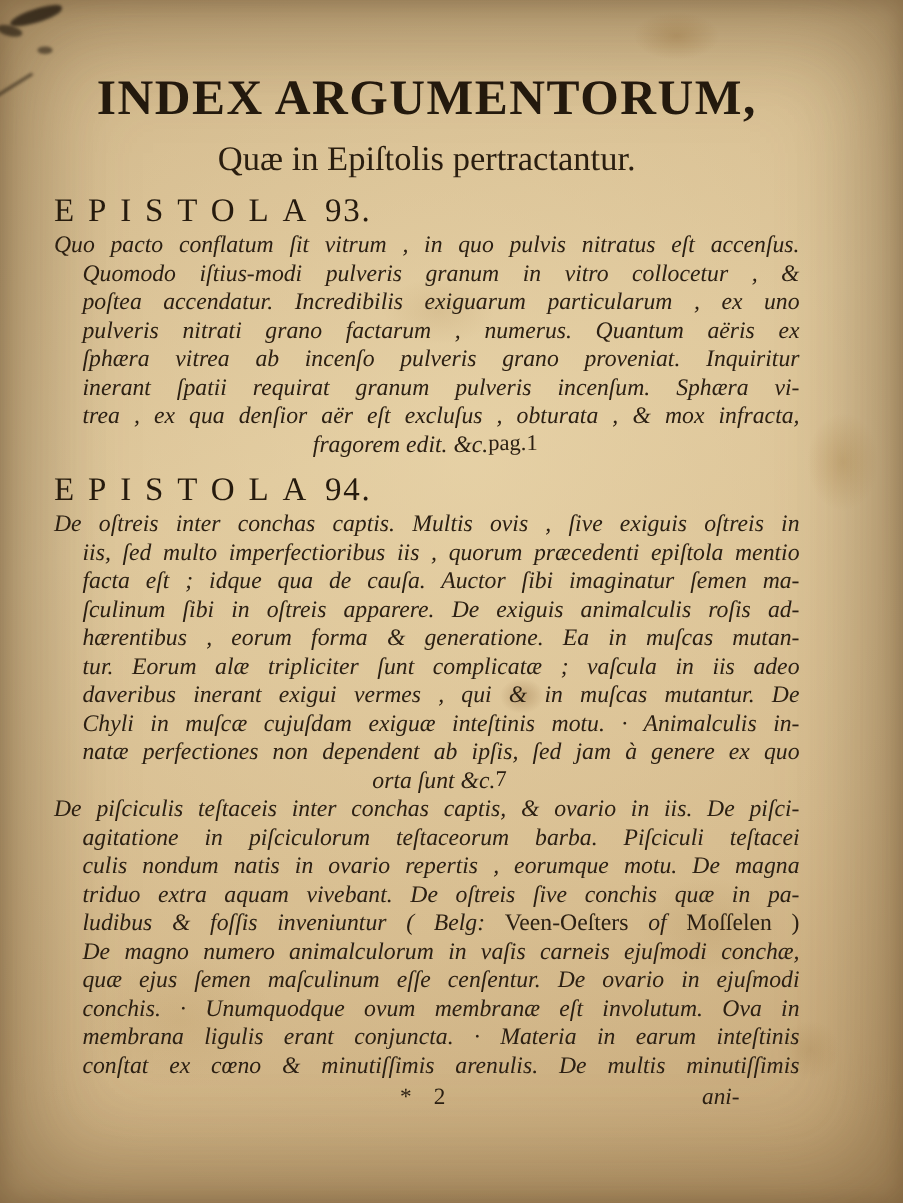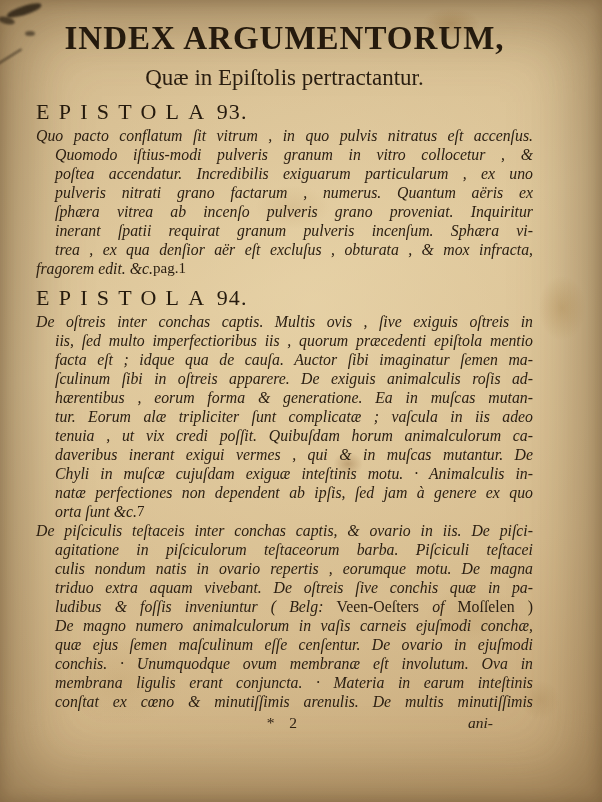--- a/index.html
+++ b/index.html
@@ -22,36 +22,36 @@
   .s4{left:-6px;top:56px;width:30px;height:2px;border-radius:2px;transform:rotate(-32deg);opacity:.6;}
   .blot{border-radius:50%;}
   .b1{left:422px;top:8px;width:58px;height:32px;background:radial-gradient(ellipse,rgba(150,110,55,.35),rgba(150,110,55,0) 70%);}
   .b2{left:538px;top:275px;width:48px;height:66px;background:radial-gradient(ellipse,rgba(160,120,60,.30),rgba(160,120,60,0) 70%);}
   .b3{left:333px;top:452px;width:30px;height:24px;background:radial-gradient(ellipse,rgba(130,90,45,.33),rgba(130,90,45,0) 70%);}
   .b4{left:55px;top:635px;width:130px;height:90px;background:radial-gradient(ellipse,rgba(172,137,82,.18),rgba(172,137,82,0) 70%);}
   .b5{left:425px;top:585px;width:95px;height:65px;background:radial-gradient(ellipse,rgba(160,125,70,.18),rgba(160,125,70,0) 70%);}
   .b6{left:255px;top:185px;width:75px;height:45px;background:radial-gradient(ellipse,rgba(165,130,75,.16),rgba(165,130,75,0) 70%);}
   .b7{left:520px;top:680px;width:40px;height:40px;background:radial-gradient(ellipse,rgba(150,115,60,.20),rgba(150,115,60,0) 70%);}
 
-  .content{position:absolute;left:36px;top:20px;width:497px;}
+  .content{position:absolute;left:36px;top:48px;width:497px;}
   .title{margin:0;text-align:center;font-size:33px;line-height:1.1;font-weight:700;
     letter-spacing:1px;color:#241a0e;}
   .subtitle{margin:9px 0 0 0;text-align:center;font-size:23px;line-height:1.15;font-weight:400;color:#2a1e10;}
 
   .ep-head{text-align:left;font-size:22px;line-height:22px;margin:9px 0 3px 0;color:#261b0e;}
   .ep-word{letter-spacing:.42em;}
   .ep-num{margin-left:.15em;letter-spacing:.05em;}
 
   .epistola{display:block;}
   .line{
     font-style:italic;font-size:15.8px;line-height:19px;
     text-align:justify;text-align-last:justify;color:#2c2013;
   }
   .line.indent{padding-left:19px;}
-  .line.closing{display:flex;justify-content:flex-start;text-align:left;text-align-last:left;}
+  .line.closing{display:flex;justify-content:center;text-align:left;text-align-last:left;}
   .roman{font-style:normal;}
   .pref{font-style:normal;font-size:15px;padding-right:2px;}
 
   .footer{position:relative;height:20px;margin-top:3px;font-size:15.5px;}
   .sig{position:absolute;left:50%;transform:translateX(-50%);font-style:normal;letter-spacing:.35em;}
   .catch{position:absolute;right:40px;font-style:italic;}
 </style>
 </head>
 <body>
 
@@ -88,21 +88,20 @@
           </div>
         </section>
         <section class="epistola">
           <div class="ep-head"><span class="ep-word">EPISTOLA</span><span class="ep-num">94.</span></div>
           <div class="line">De oſtreis inter conchas captis.  Multis ovis , ſive exiguis oſtreis in</div>
           <div class="line indent">iis, ſed multo imperfectioribus iis , quorum præcedenti epiſtola mentio</div>
           <div class="line indent">facta eſt ; idque qua de cauſa.  Auctor ſibi imaginatur ſemen ma-</div>
           <div class="line indent">ſculinum ſibi in oſtreis apparere.  De exiguis animalculis roſis ad-</div>
           <div class="line indent">hærentibus , eorum forma &amp; generatione.  Ea in muſcas mutan-</div>
           <div class="line indent">tur.  Eorum alæ tripliciter ſunt complicatæ ; vaſcula in iis adeo</div>
-          <div class="line indent">tenuia , ut vix credi poſſit.  Quibuſdam horum animalculorum ca-</div>
           <div class="line indent">daveribus inerant exigui vermes , qui &amp; in muſcas mutantur.  De</div>
           <div class="line indent">Chyli in muſcæ cujuſdam exiguæ inteſtinis motu. ·  Animalculis in-</div>
           <div class="line indent">natæ perfectiones non dependent ab ipſis, ſed jam à genere ex quo</div>
           <div class="line closing indent">
             <span>orta ſunt &amp;c.</span>
             <span class="pref">7</span>
           </div>
         </section>
         <section class="epistola">
           <div class="line">De piſciculis teſtaceis inter conchas captis, &amp; ovario in iis.  De piſci-</div>

